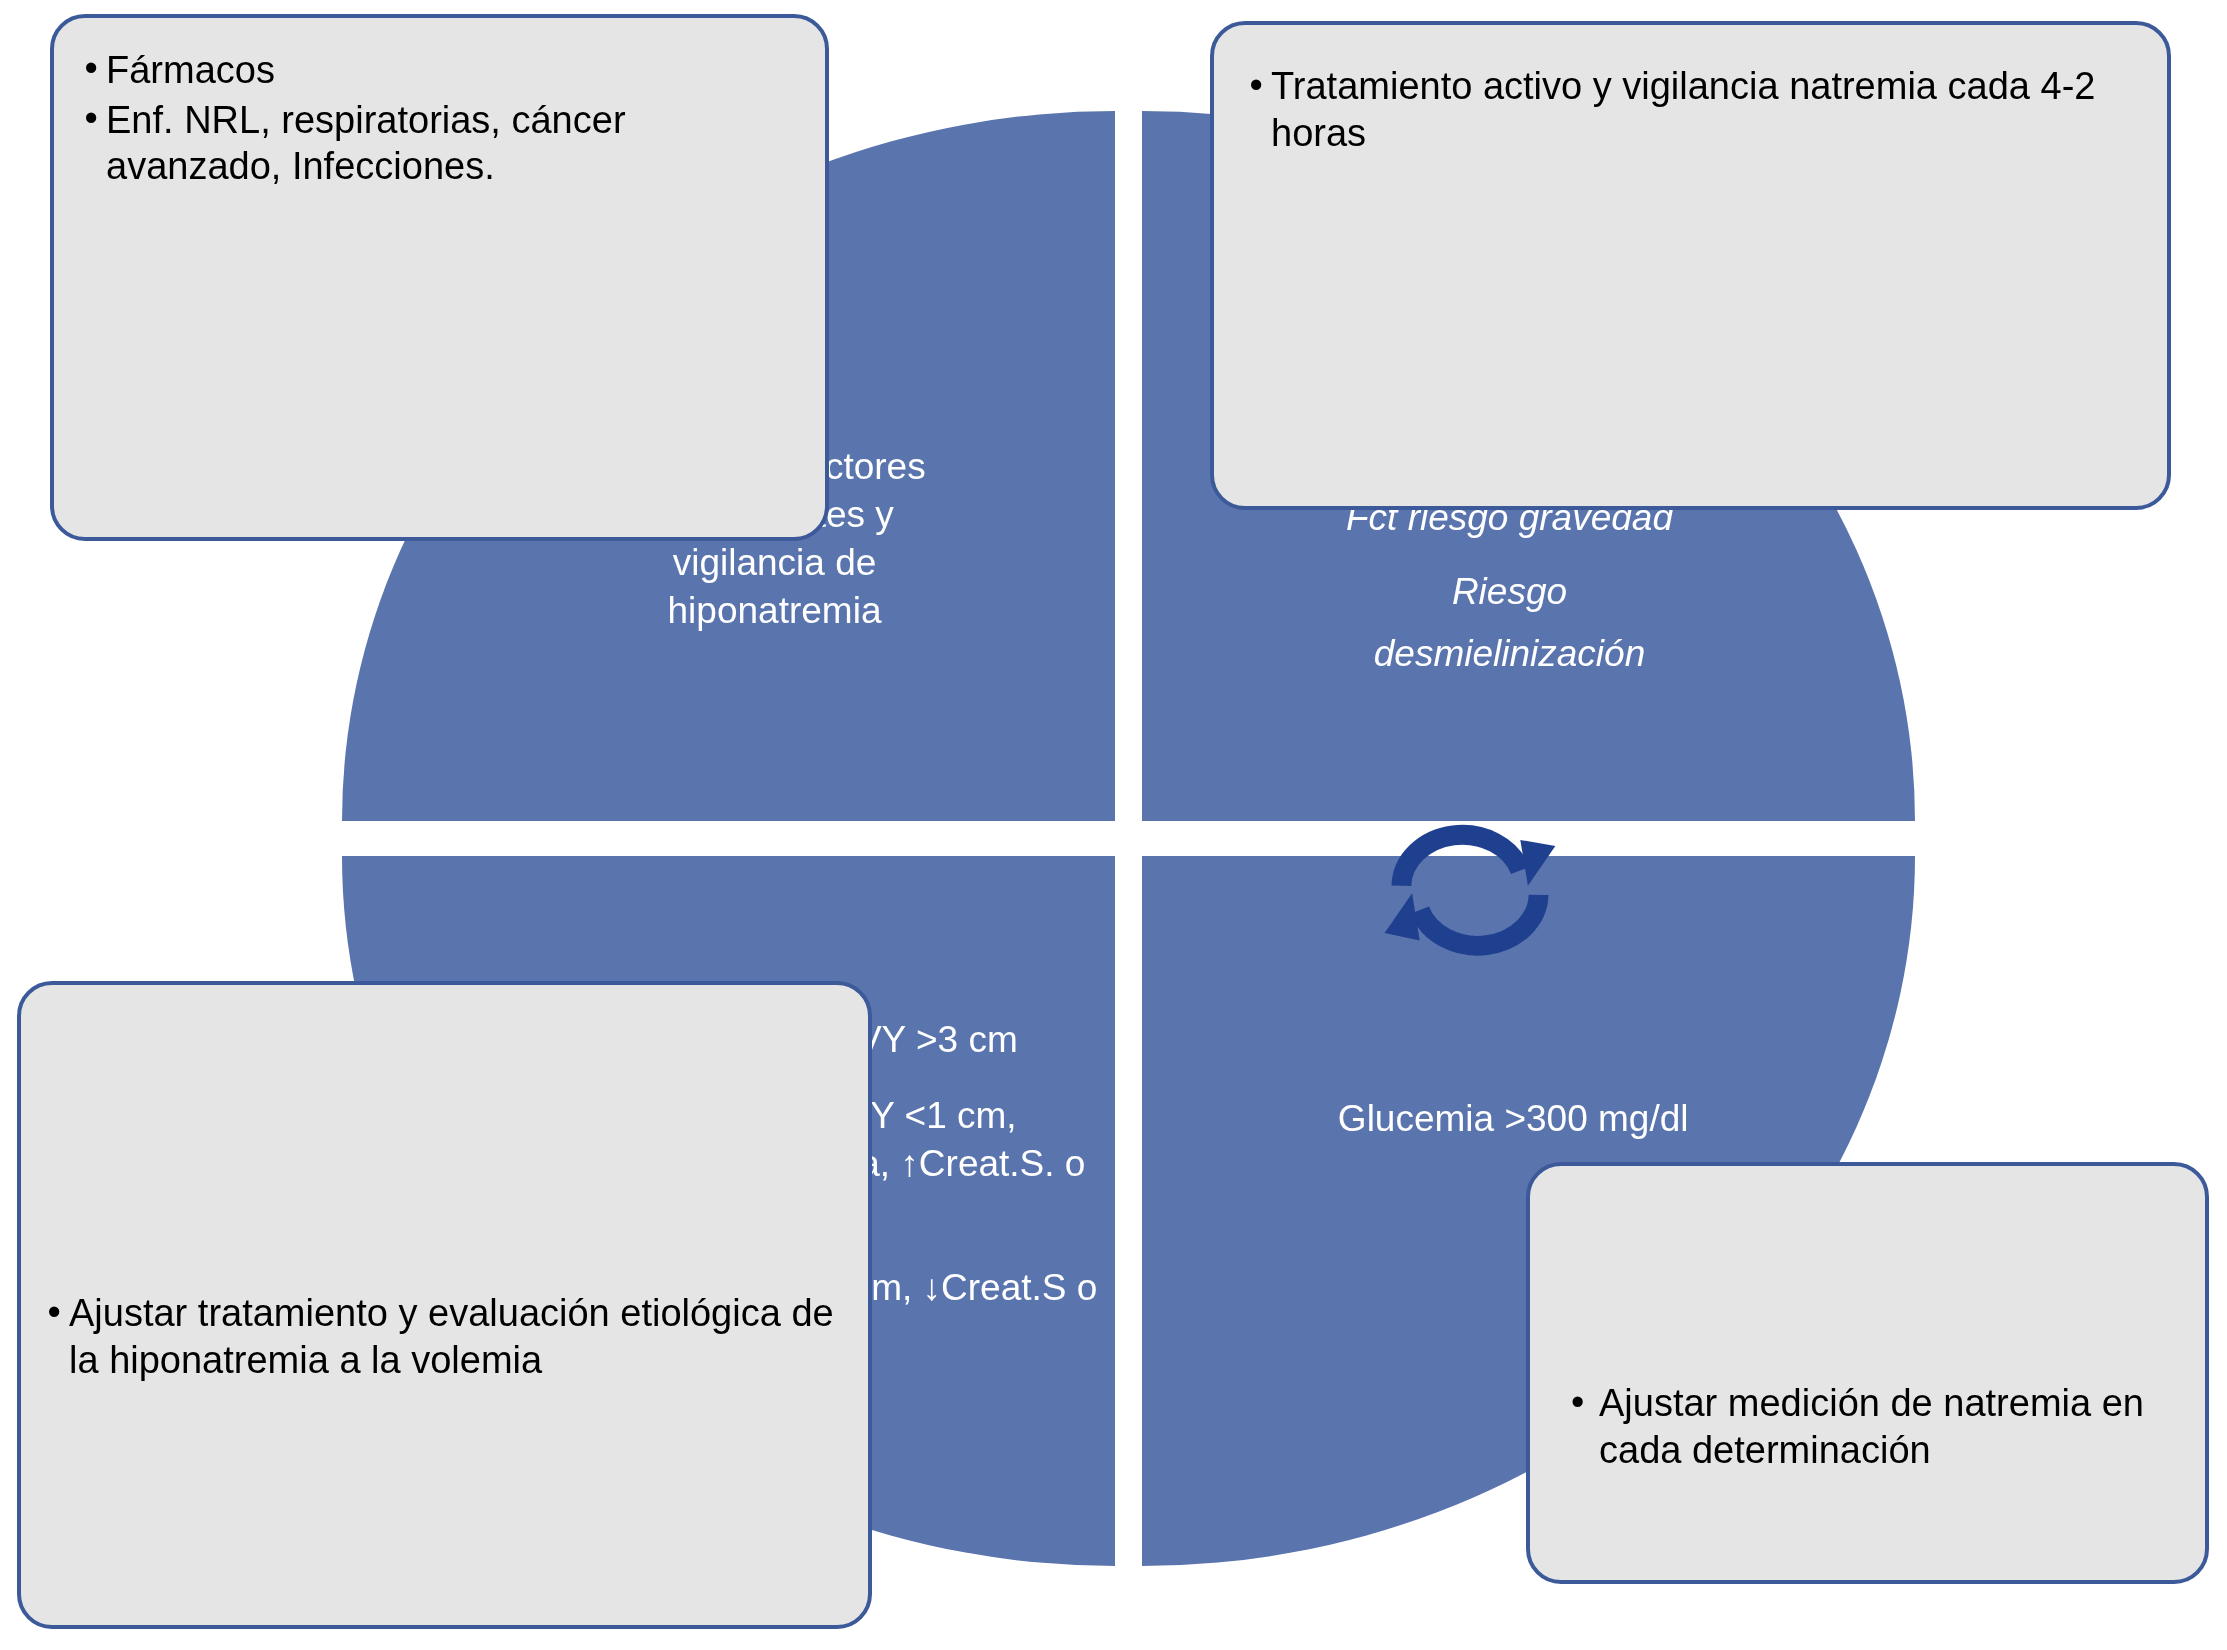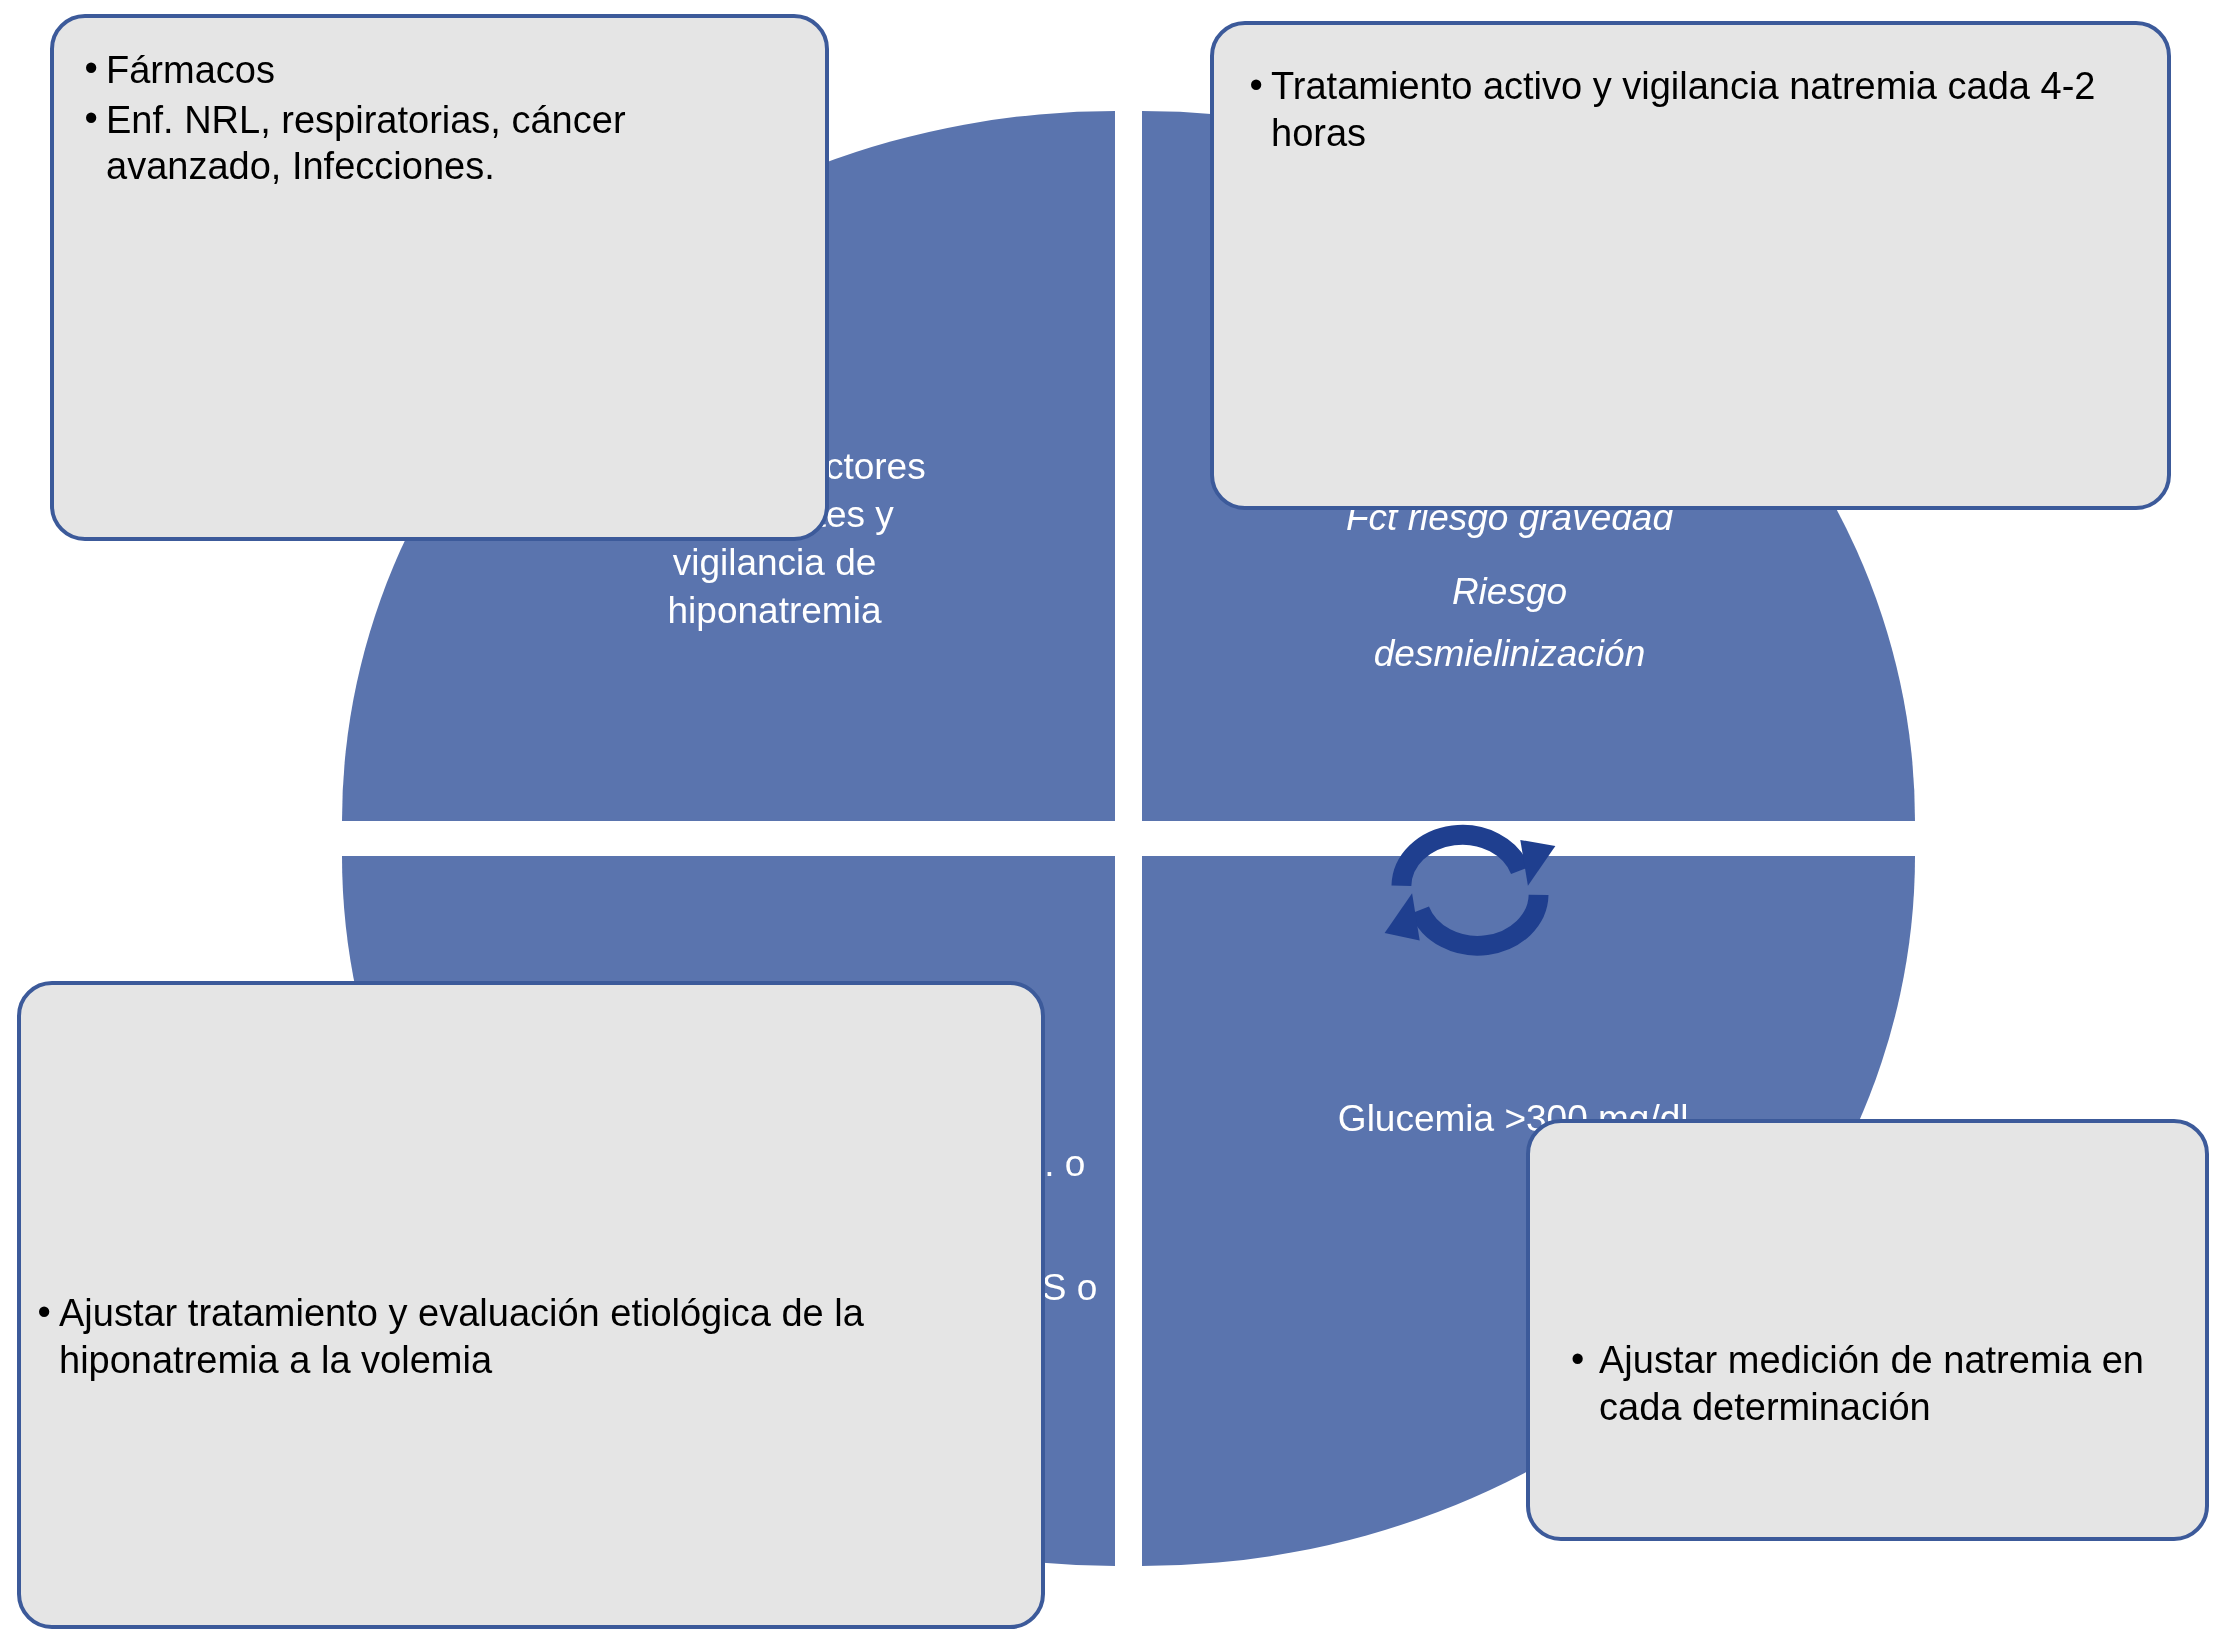--- a/index.html
+++ b/index.html
@@ -113,25 +113,25 @@
     width: 779px; height: 527px;
     padding: 29px 31px 0 26px;
   }
   #box-tr {
     left: 1210px; top: 21.4px;
     width: 961px; height: 489px;
     padding: 38px 31px 0 31px;
   }
   #box-bl {
     left: 17px; top: 981px;
-    width: 1028px; height: 648px;
-    padding: 305px 31px 0 12px;
+    width: 855px; height: 648px;
+    padding: 305px 31px 0 22px;
   }
   #box-br {
-    left: 1526px; top: 1119px;
+    left: 1526px; top: 1162px;
     width: 683px; height: 422px;
     padding: 214px 31px 12px 35px;
   }
   #box-br li { padding-left: 34px; }
   #box-br li::before { left: 6.1px; }
 </style>
 </head>
 <body>
 
 <div id="wheel">

